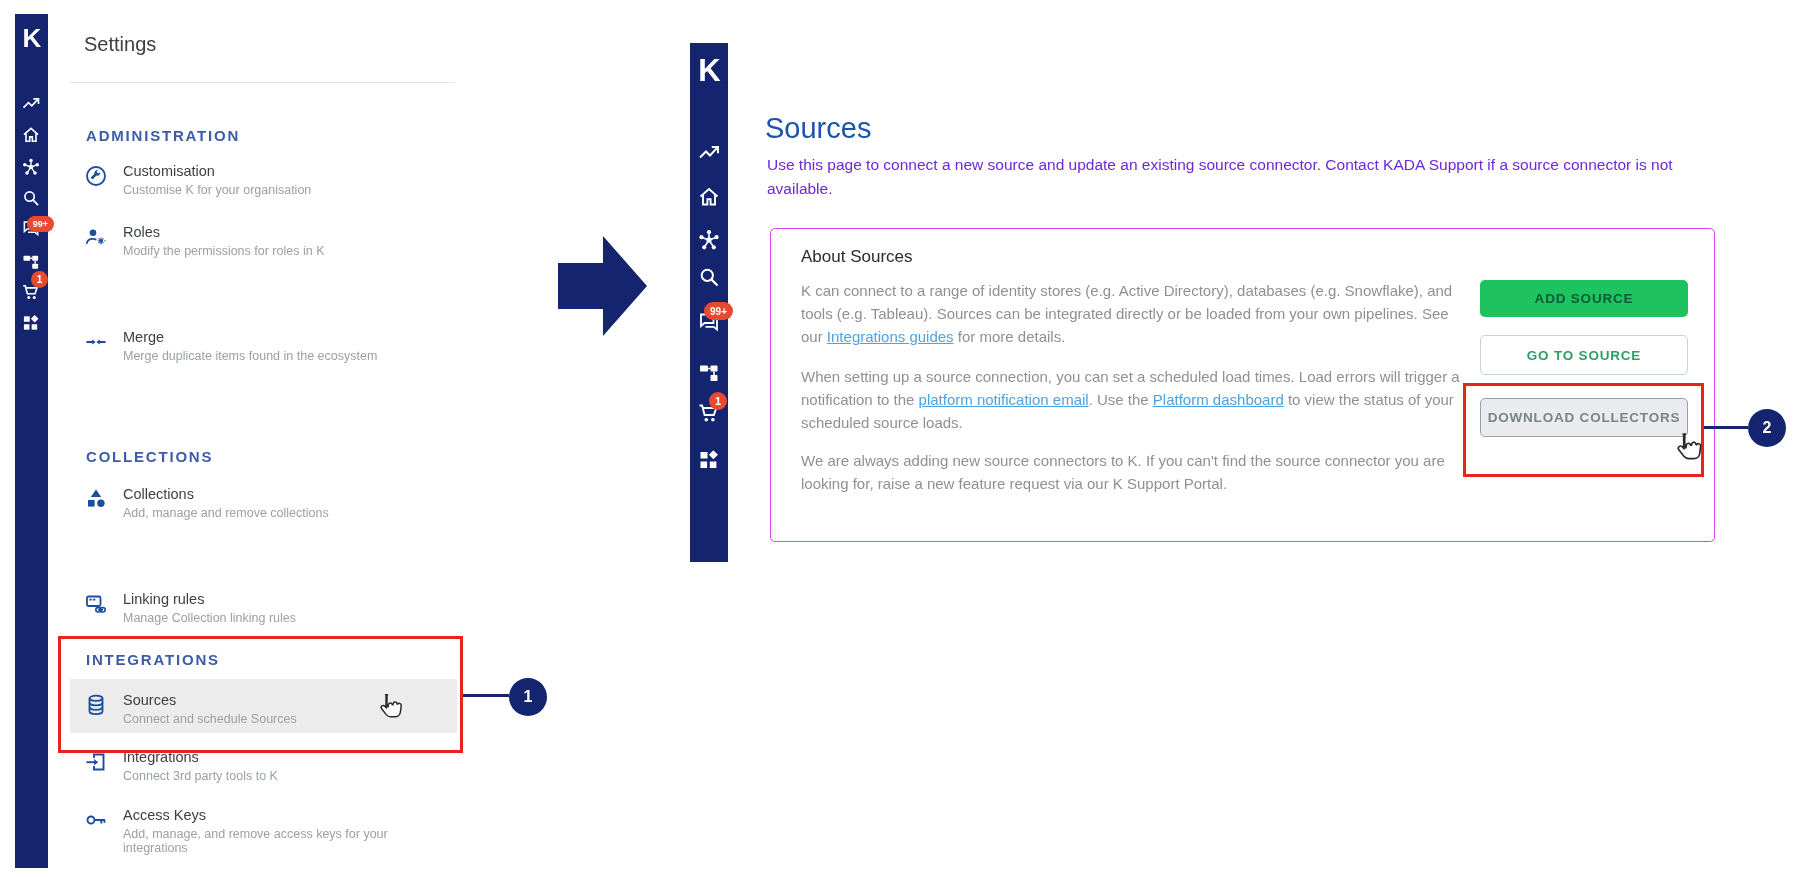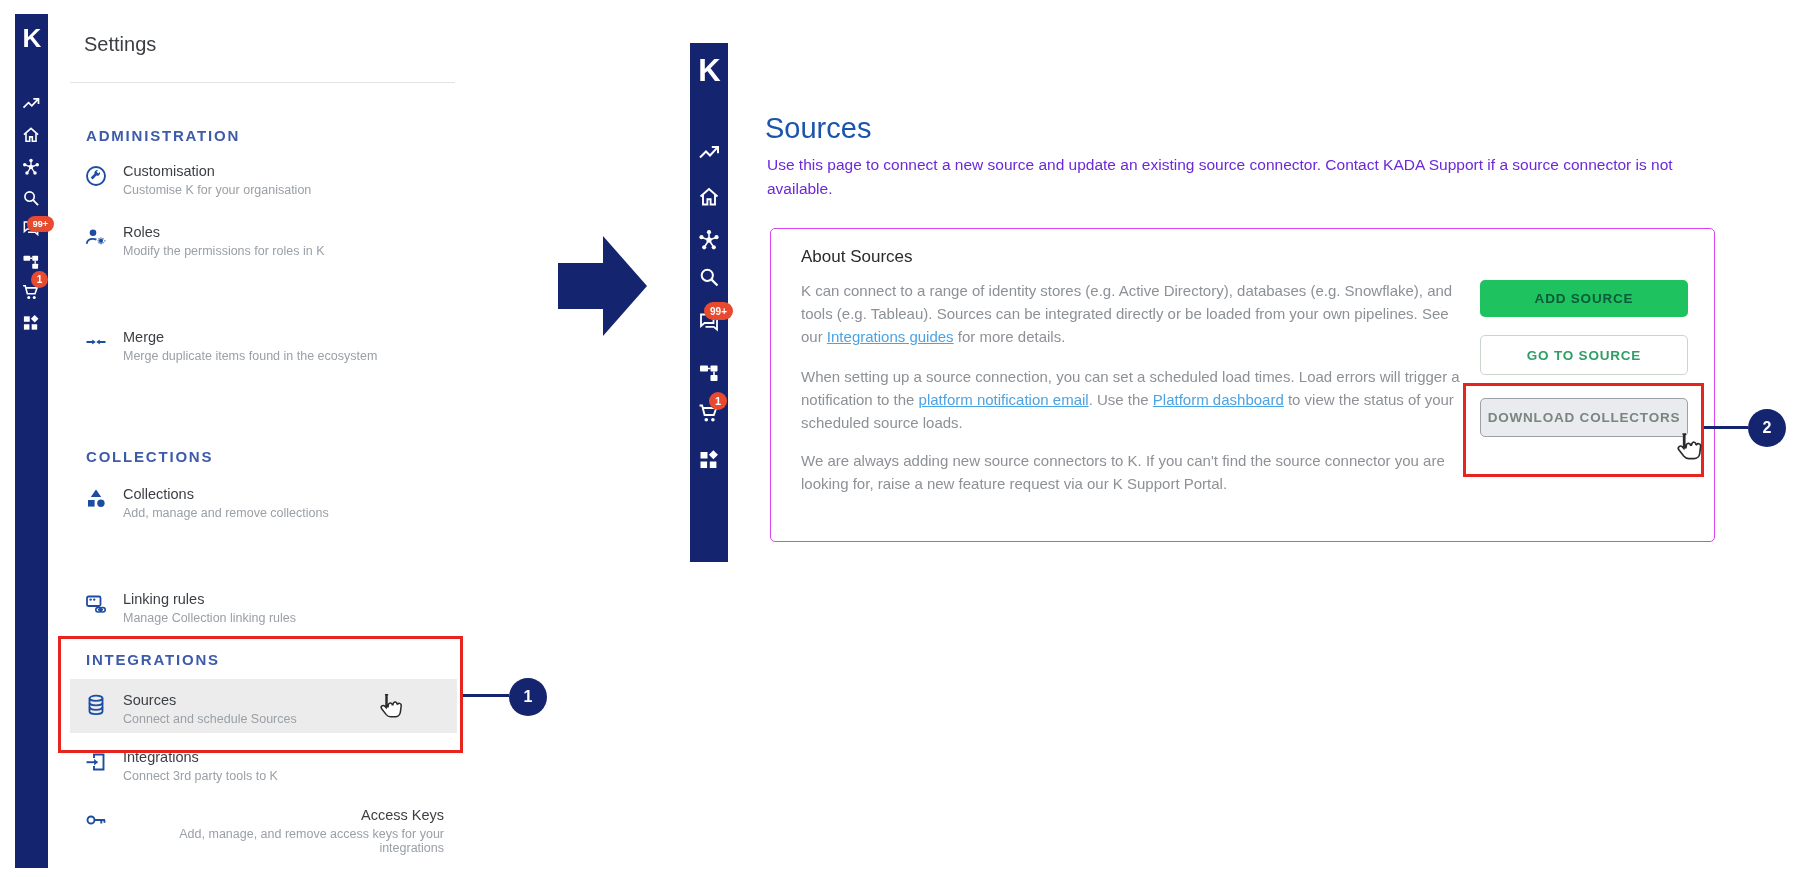--- a/index.html
+++ b/index.html
@@ -229,21 +229,21 @@
           <path d="M10 8V4.5h9.5v15H10V16"></path>
           <path d="M2.5 12.2h11"></path>
           <path d="M10.2 8.8l3.5 3.4-3.5 3.4" fill="currentColor" stroke="none"></path>
         </svg>
       </span>
     <div class="s-txt">
       <div class="s-label">Integrations</div>
       <div class="s-desc">Connect 3rd party tools to K</div>
     </div>
   </div>
-  <div class="s-item" style="top:807px;text-align:right;">
+  <div class="s-item" style="top:807px;">
     <span class="s-ic">
         <svg viewBox="0 0 24 24" fill="none" stroke="currentColor" stroke-width="1.9">
           <circle cx="7" cy="12" r="3.5"></circle>
           <path d="M10.5 12H21M17.3 12.2v3.3M20.5 12.2v2.6"></path>
         </svg>
       </span>
     <div class="s-txt">
       <div class="s-label">Access Keys</div>
       <div class="s-desc">Add, manage, and remove access keys for your integrations</div>
     </div>

